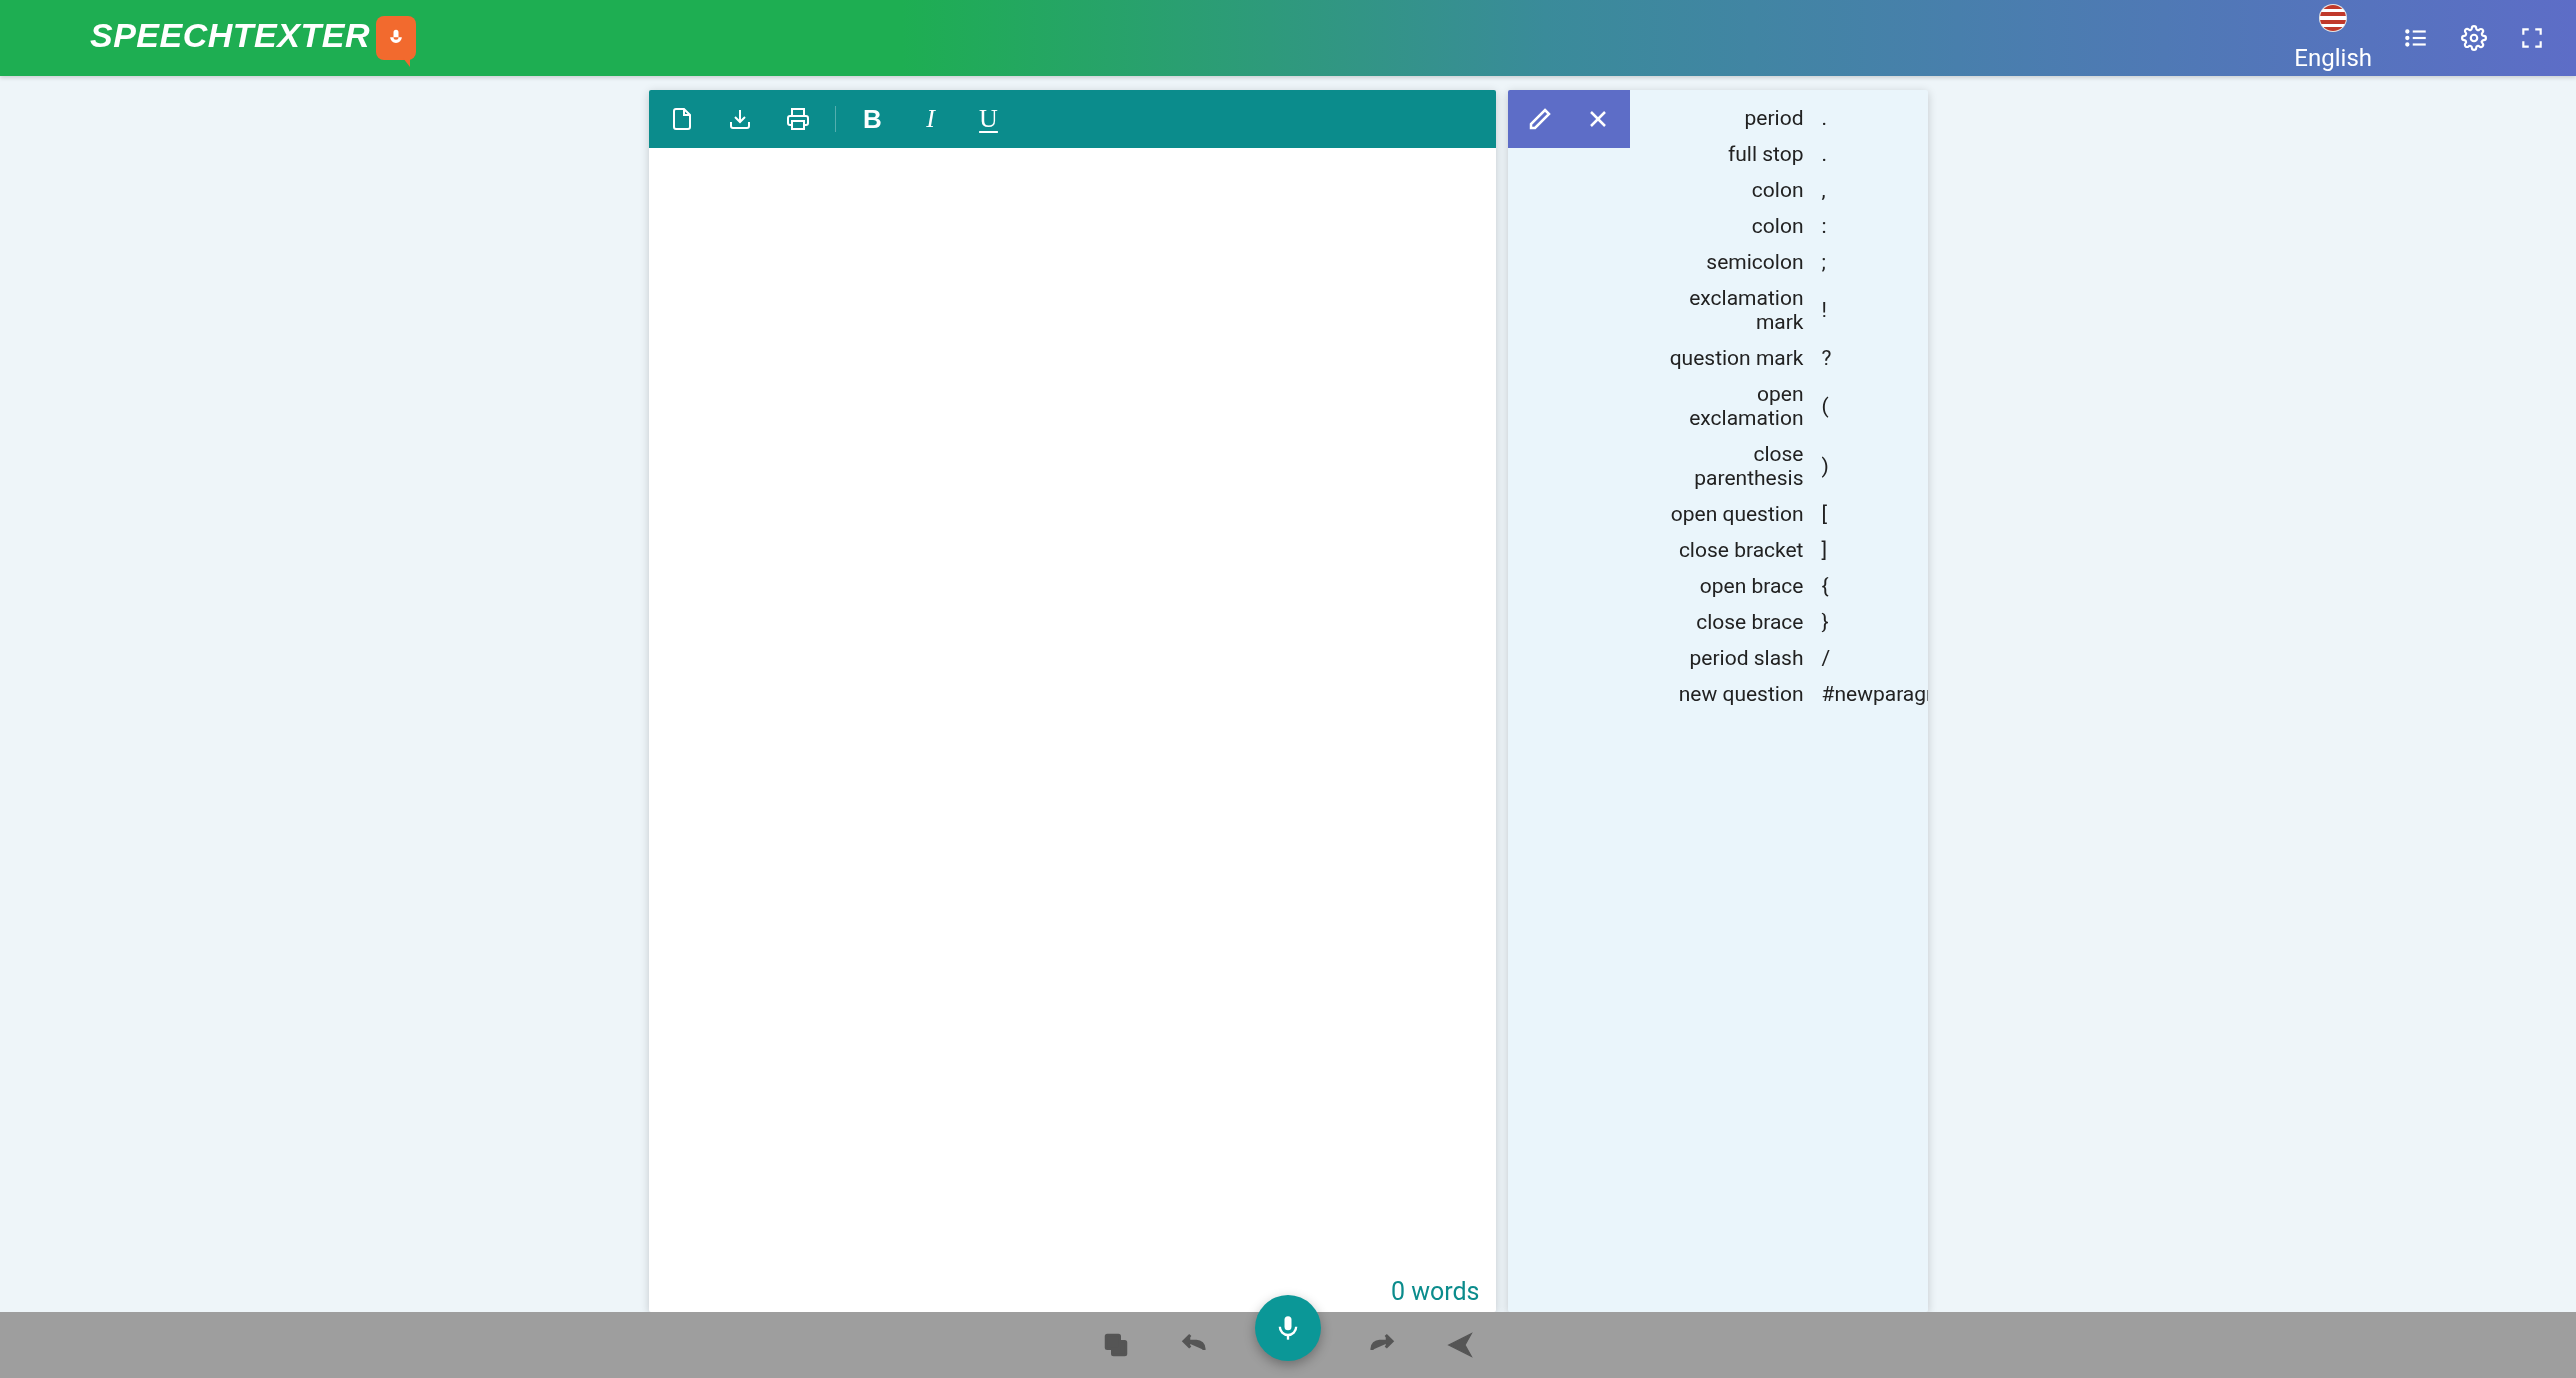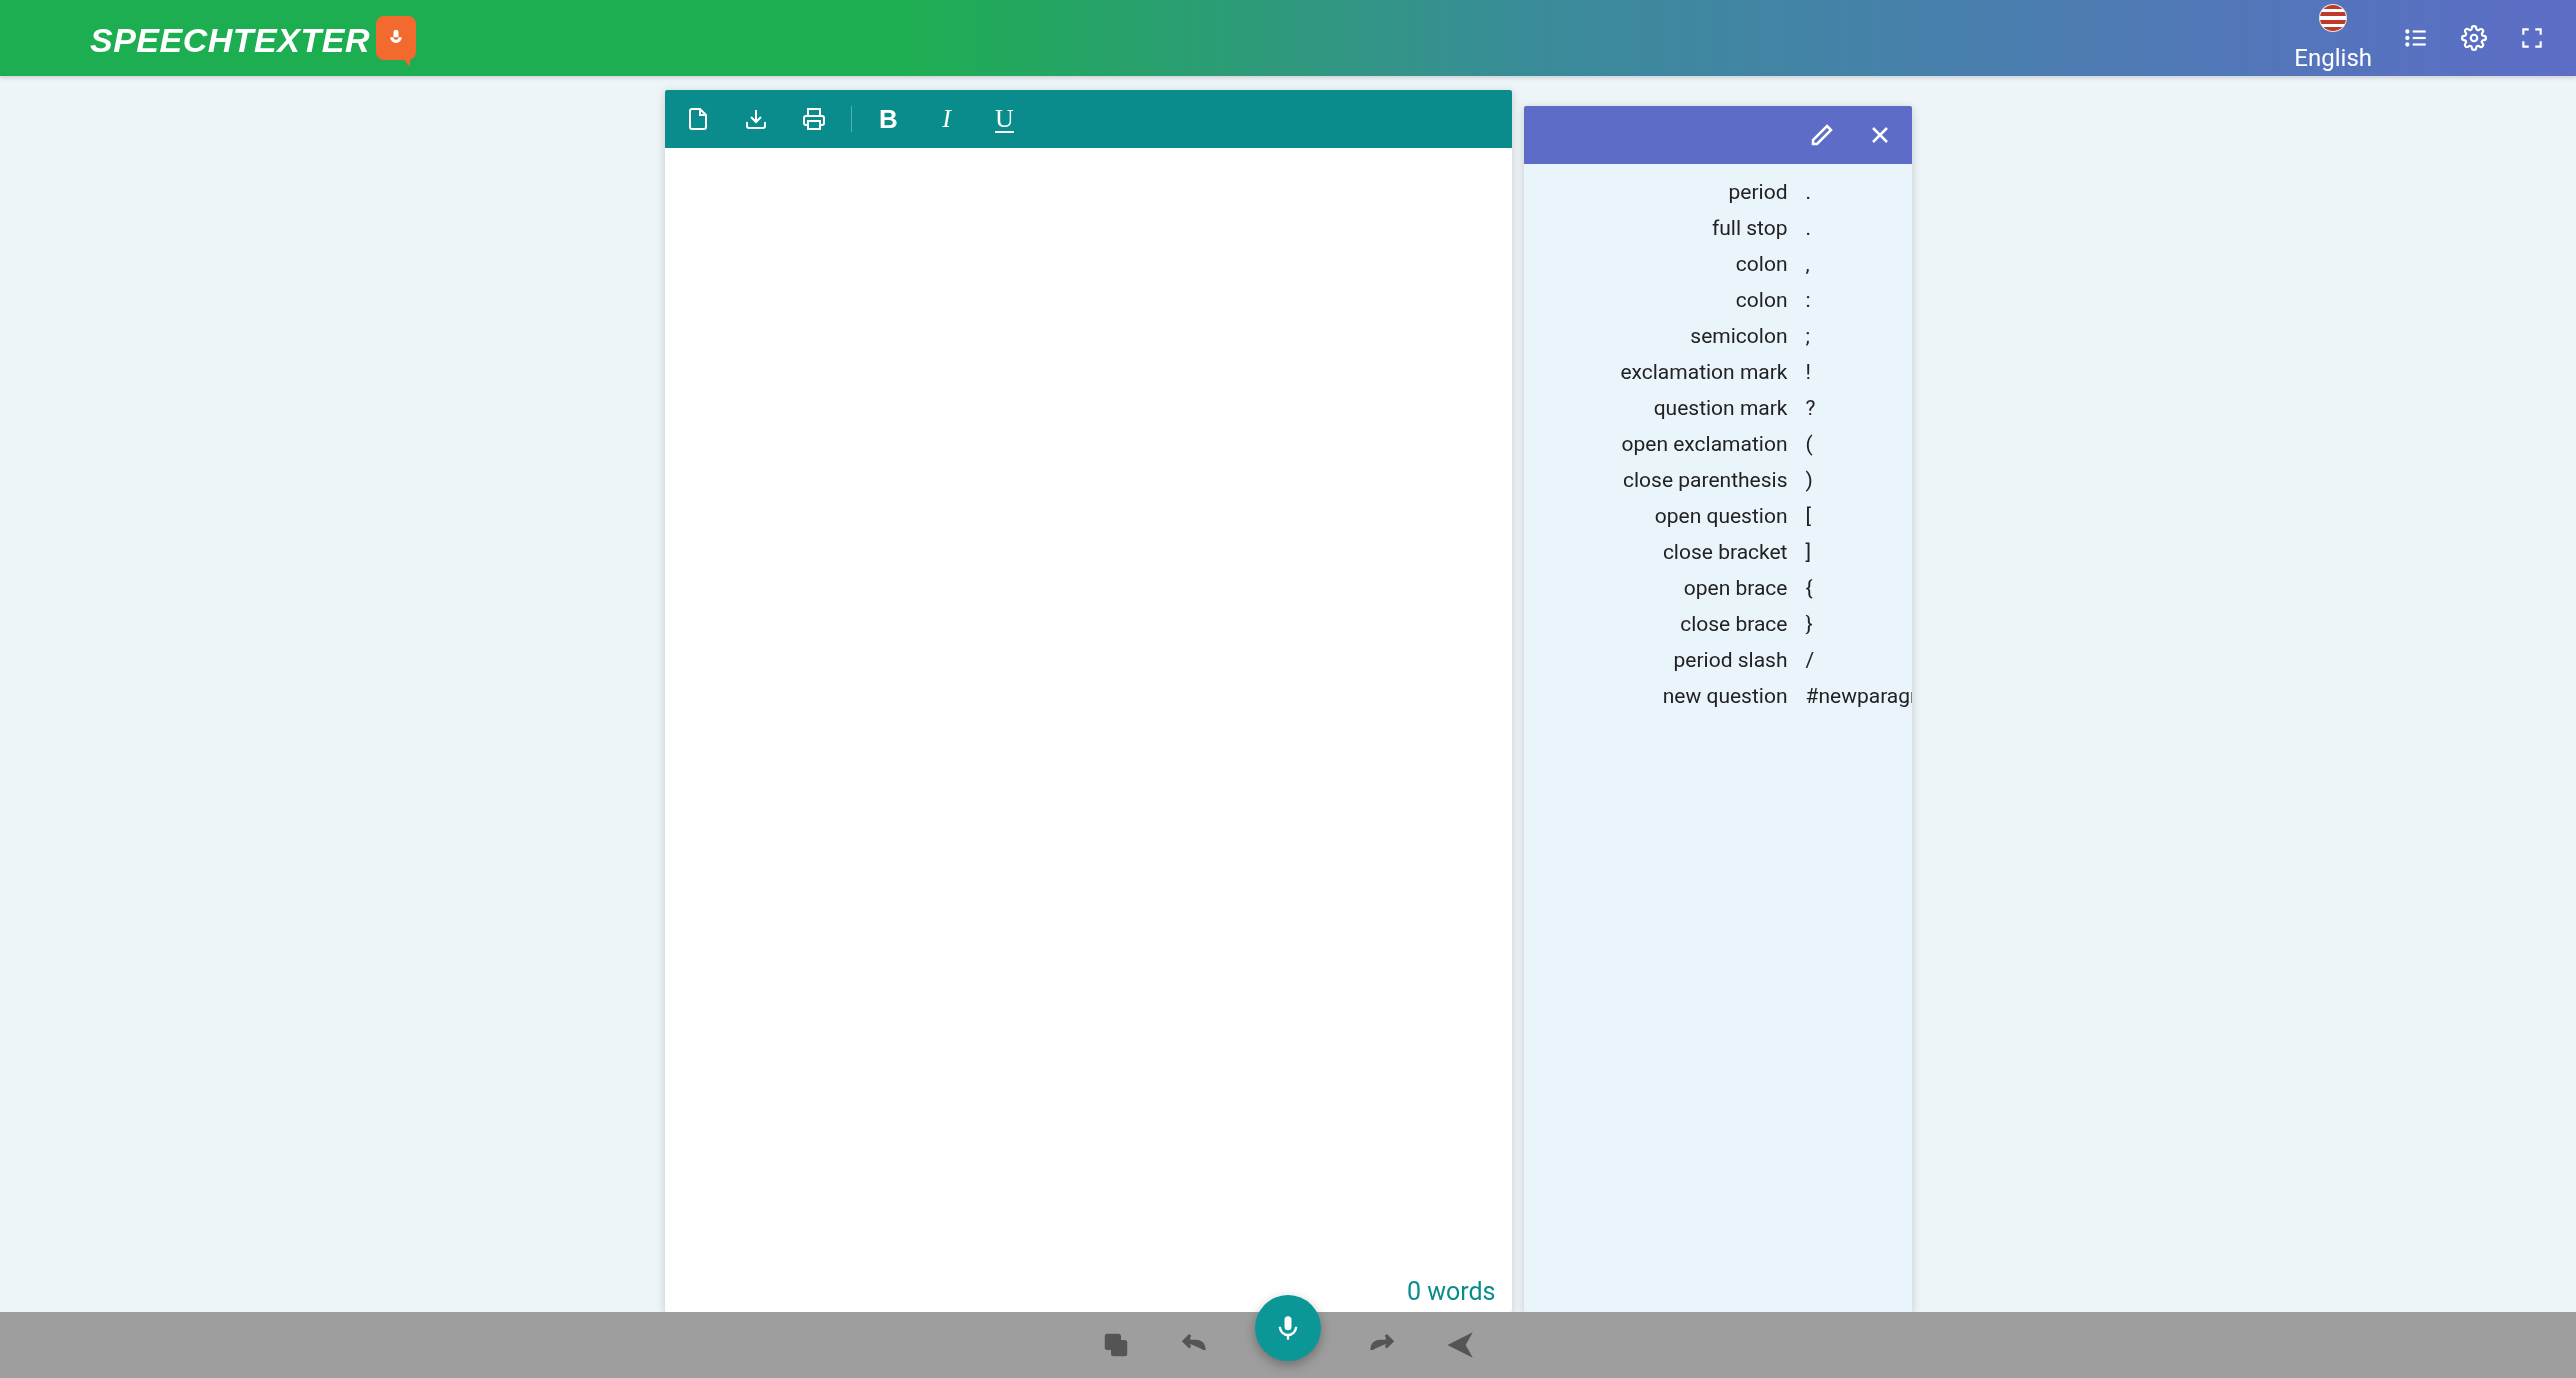--- a/index.html
+++ b/index.html
@@ -13,21 +13,21 @@
     display: flex;
     align-items: center;
     padding: 0 30px 0 90px;
     color: #fff;
     box-shadow: 0 2px 4px rgba(0,0,0,0.15);
     position: relative;
     z-index: 10;
   }
   .logo {
     display: flex;
-    align-items: flex-end;
+    align-items: flex-start;
     gap: 6px;
     font-size: 34px;
     font-weight: 700;
     letter-spacing: 0.5px;
     font-style: italic;
     font-family: Arial, sans-serif;
   }
   .logo-mic {
     width: 40px;
     height: 44px;
@@ -139,28 +139,27 @@
     height: 36px;
     display: flex;
     justify-content: flex-end;
     align-items: center;
     padding: 0 16px 6px 0;
     color: #0b8c8c;
     font-size: 25px;
   }
 
   .commands-panel {
-    width: 388px;
-    display: flex;
-    flex-direction: column;
+    width: 420px;
+    display: flex;
+    flex-direction: row;
     box-shadow: 0 2px 10px rgba(0,0,0,0.18);
     background: #eaf5fb;
     border-radius: 2px;
     overflow: hidden;
-    margin-top: 16px;
   }
   .commands-toolbar {
     height: 58px;
     background: #5d6dc7;
     display: flex;
     align-items: center;
     justify-content: flex-end;
     padding: 0 18px;
     gap: 30px;
   }

